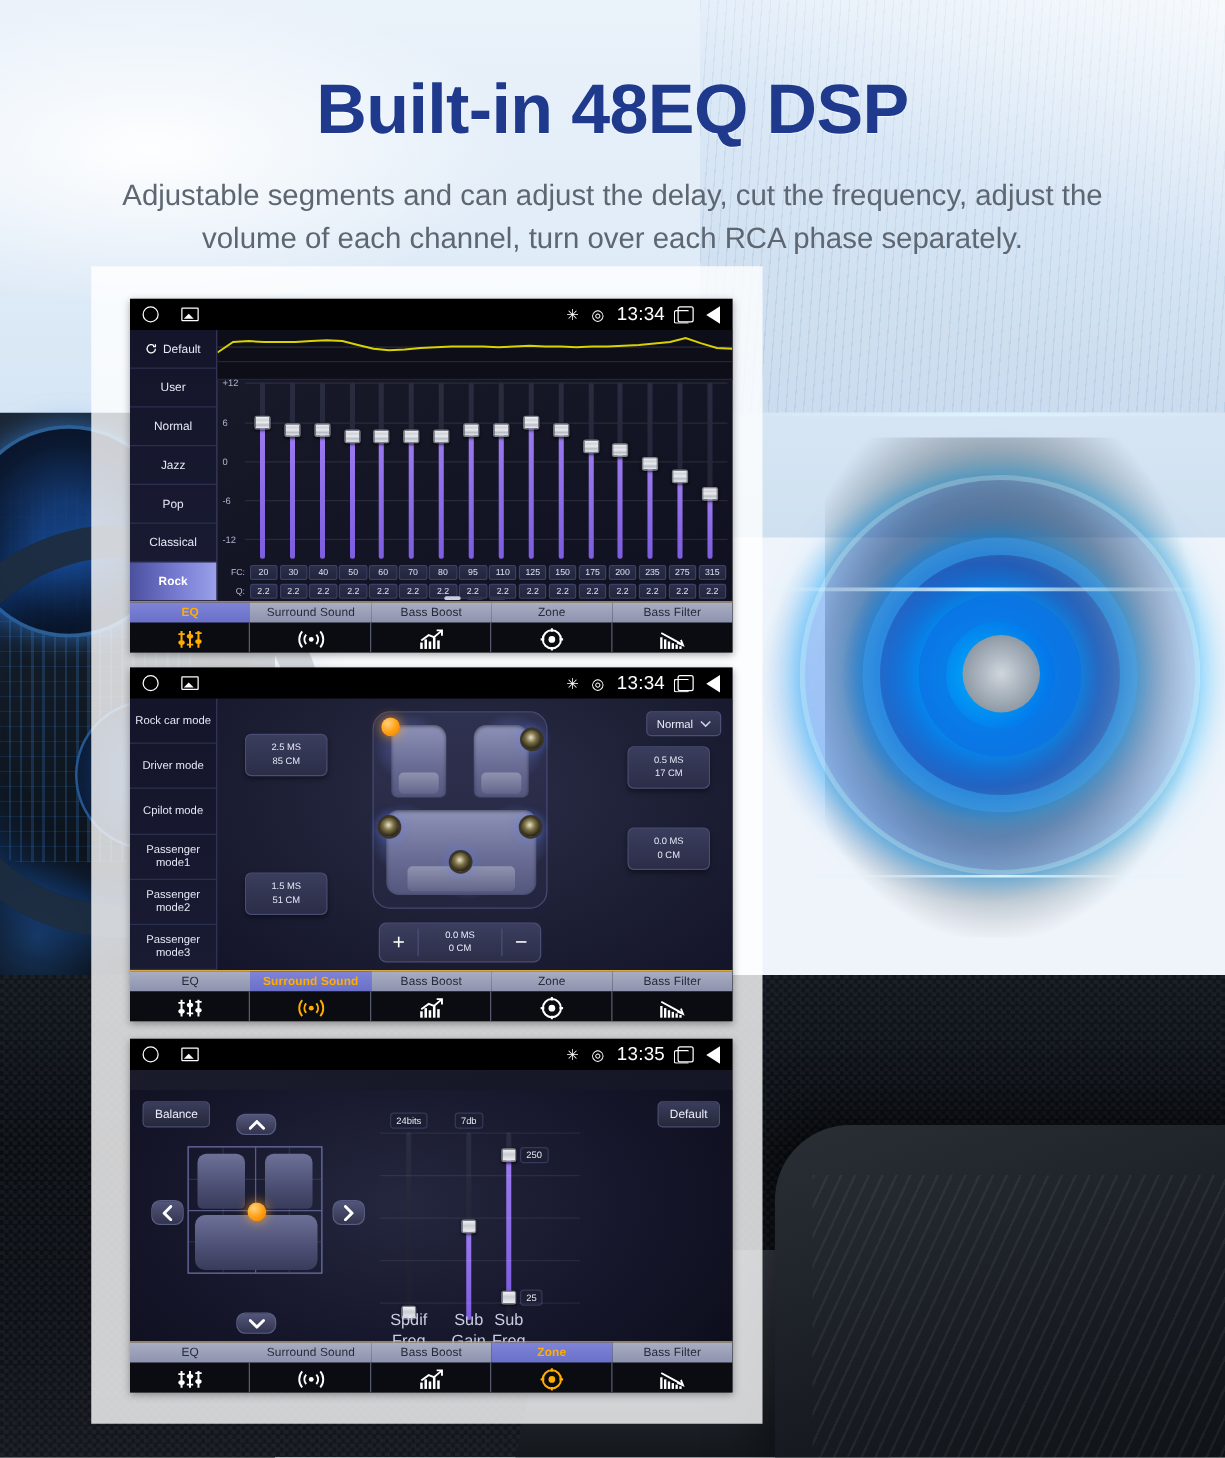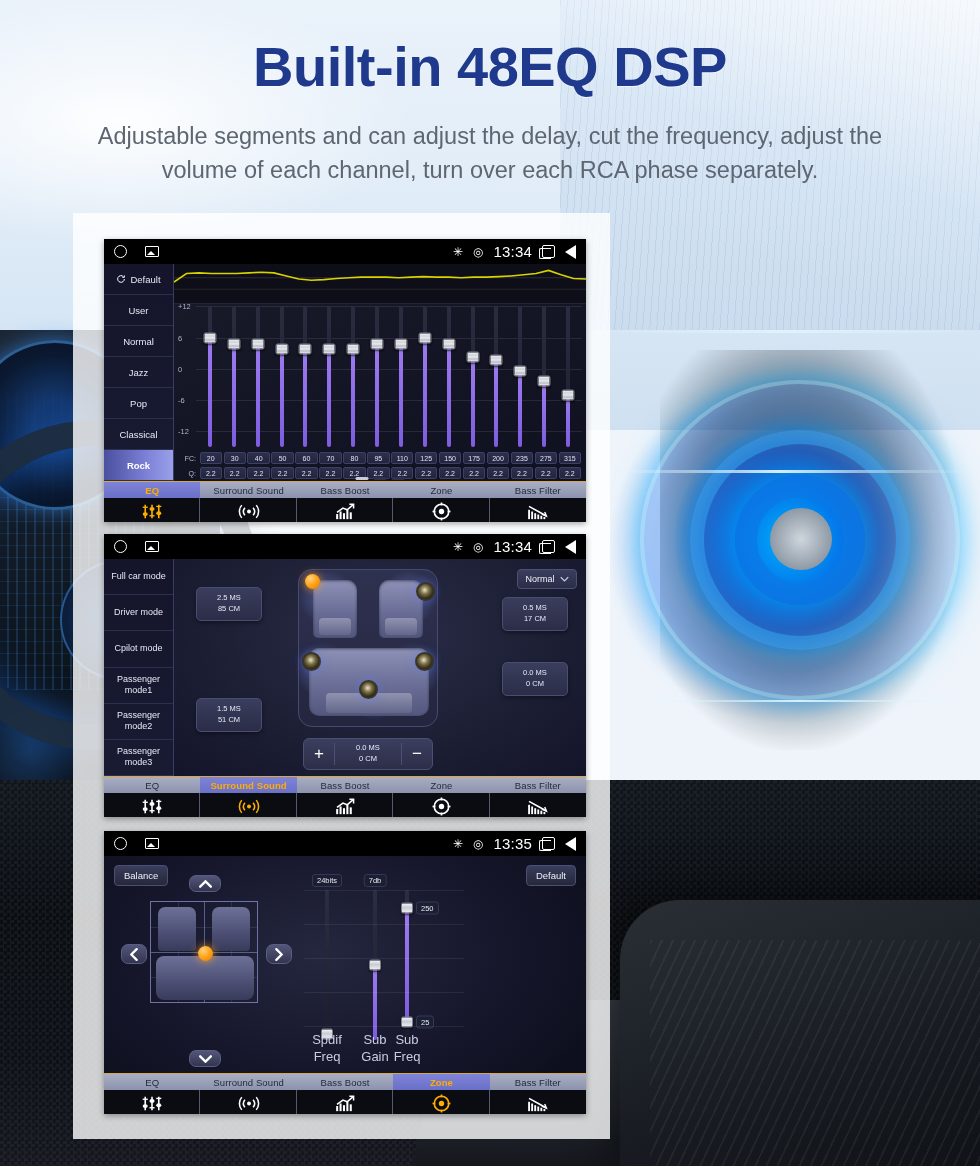--- a/index.html
+++ b/index.html
@@ -115,21 +115,21 @@
   .bg-console{
     position:absolute; left:430px; top:1000px; width:300px; height:166px;
     background:linear-gradient(180deg,#3a4049,#21262d 70%,#14181d);
     transform:skewX(-12deg);
   }
 
   
   #header{ position:absolute; left:0; top:0; width:980px; z-index:5; text-align:center; }
   #title{
     font-size:56px; font-weight:bold; color:#1f3a8c; letter-spacing:-.5px;
-    margin-top:38px; line-height:1.05;
+    margin-top:58px; line-height:1.05;
     text-shadow:0 1px 0 rgba(255,255,255,.6);
   }
   #subtitle{
     margin:22px auto 0; width:860px; font-size:23.5px; color:#5d6671; line-height:1.45;
   }
 
   
   #panel{
     position:absolute; left:73px; top:213px; width:537px; height:926px;
     background:rgba(255,255,255,.80);
@@ -253,21 +253,21 @@
   .stepper .pm{ width:30px; text-align:center; font-size:17px; color:#fff; }
   .stepper .val{ flex:1; text-align:center; font-size:7.5px; color:#eceefc; line-height:1.45;
     border-left:1px solid #4c4f75; border-right:1px solid #4c4f75; }
   .dropdown{ position:absolute; right:9px; top:10px; width:60px; height:20px;
     display:flex; align-items:center; justify-content:center; gap:5px;
     background:linear-gradient(180deg,#3a3d5c,#2b2d48); border:1px solid #4d5076;
     border-radius:4px; font-size:9px; color:#eef0fc; }
 
   
   .zonemain{ flex:1; position:relative;
-    background:radial-gradient(ellipse 320px 200px at 45% 45%, #25273f 0%, #15162a 60%, #0d0e1c 100%); }
+    background:radial-gradient(ellipse 320px 200px at 45% 45%, #25273f 0%, #15162a 60%, #0d0e1c 100%);margin-top:16px; }
   .pillbtn{ position:absolute; padding:4px 9px; font-size:9.5px; color:#eceefc;
     background:linear-gradient(180deg,#3a3d5c,#262839); border:1px solid #4c4f75; border-radius:4px; }
   .arrowbtn{ position:absolute; width:26px; height:20px; border-radius:7px;
     background:linear-gradient(180deg,#53567a,#33354f); border:1px solid #5a5d82;
     display:flex; align-items:center; justify-content:center; }
   .arrowbtn.vert{ width:32px; height:17px; }
   .zonegrid{ position:absolute; left:46px; top:45px; width:108px; height:102px;
     border:1px solid #6d72a8; }
   .zonegrid .vline,.zonegrid .hline{ position:absolute; background:rgba(140,150,210,.55); }
   .zseat{ position:absolute; background:linear-gradient(180deg,#6d7198,#4c4f73 60%,#383b5a);
@@ -632,21 +632,21 @@
       <span class="sb-loc">◎</span>
       <span class="sb-time">13:34</span>
       <span class="sb-recent"></span>
       <span class="sb-back"></span>
     </div>
   </div>
 
   <div class="body-area">
     <div class="modes">
       <div class="mode">
-          <span>Full car mode</span>
+          <span>Rock car mode</span>
         </div>
       <div class="mode">
           <span>Driver mode</span>
         </div>
       <div class="mode">
           <span>Cpilot mode</span>
         </div>
       <div class="mode">
           <span>Passenger mode1</span>
         </div>

